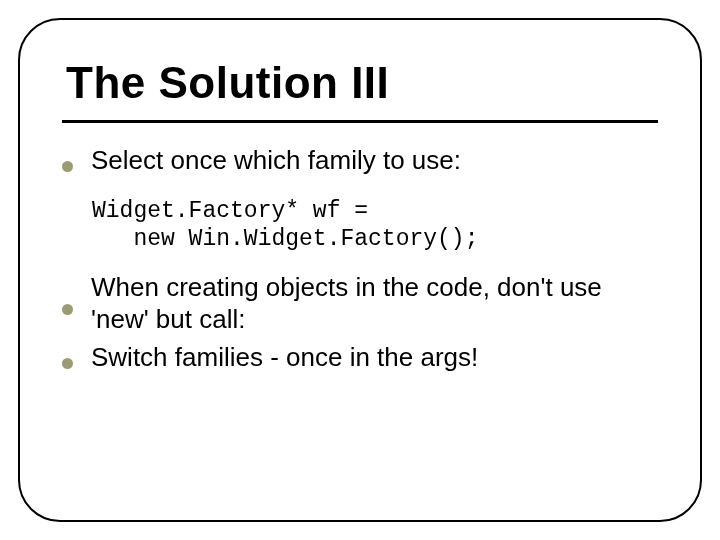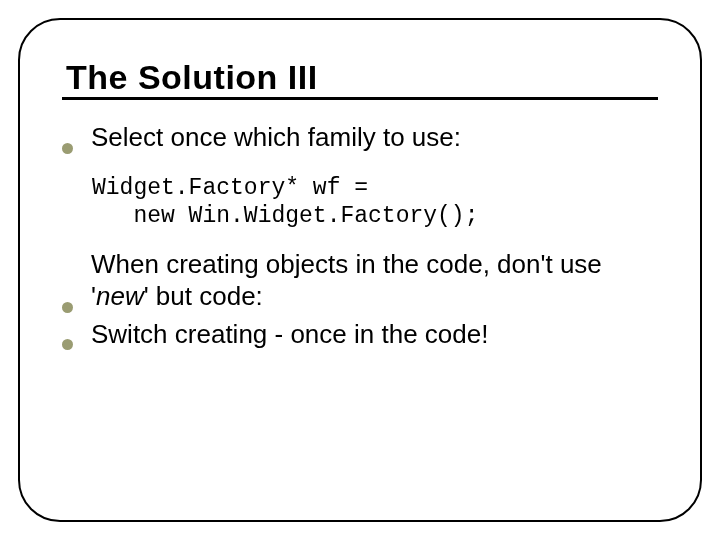--- a/index.html
+++ b/index.html
@@ -13,39 +13,40 @@
     position: absolute;
     top: 18px;
     left: 18px;
     right: 18px;
     bottom: 18px;
     border: 2.5px solid #000;
     border-radius: 42px;
     padding: 38px 42px 30px 42px;
   }
   .title {
-    font-size: 34px;
+    font-size: 44px;
     font-weight: 900;
     letter-spacing: 0.5px;
     color: #000;
+    margin-bottom: 12px;
     margin-left: 4px;
   }
   .title-rule {
     border: none;
     border-top: 3px solid #000;
     margin-bottom: 22px;
   }
   .body {
     font-size: 26px;
     line-height: 1.22;
     color: #000;
   }
   .bullet-row {
     display: flex;
-    align-items: flex-end;
+    align-items: center;
     margin-bottom: 6px;
   }
   .bullet-dot {
     width: 11px;
     height: 11px;
     border-radius: 50%;
     background: #9a9c72;
     margin-top: 11px;
     margin-right: 18px;
     flex: 0 0 auto;
@@ -55,21 +56,21 @@
   }
   .code {
     font-family: "Courier New", Courier, monospace;
     font-size: 23px;
     line-height: 1.25;
     white-space: pre;
     margin-left: 30px;
     margin-top: 20px;
     margin-bottom: 18px;
   }
-  .italic { font-style: italic; }
+  .italic { }
   .r1 { display: inline; }
 </style>
 </head>
 <body>
 
 <div class="slide-frame">
 
   <h1 class="title">The Solution III</h1>
   <hr class="title-rule">
 
@@ -78,24 +79,24 @@
     <div class="bullet-row">
       <span class="bullet-dot"></span>
       <div class="bullet-text">Select once which family to use:</div>
     </div>
     <div class="code">Widget.Factory* wf =
    new Win.Widget.Factory();</div>
 
     <div class="bullet-row">
       <span class="bullet-dot"></span>
       <div class="bullet-text">
-        <span class="r1">When creating objects in the code, don't use '</span><span class="r1 italic">new</span><span class="r1">' but code:</span>
+        <span class="r1">When creating objects in the code, don't use '</span><span class="r1 italic">new</span><span class="r1">' but call:</span>
       </div>
     </div>
 
     <div class="bullet-row">
       <span class="bullet-dot"></span>
-      <div class="bullet-text">Switch creating - once in the code!</div>
+      <div class="bullet-text">Switch families - once in the args!</div>
     </div>
 
 
   </div>
 </div>
 
 </body></html>

